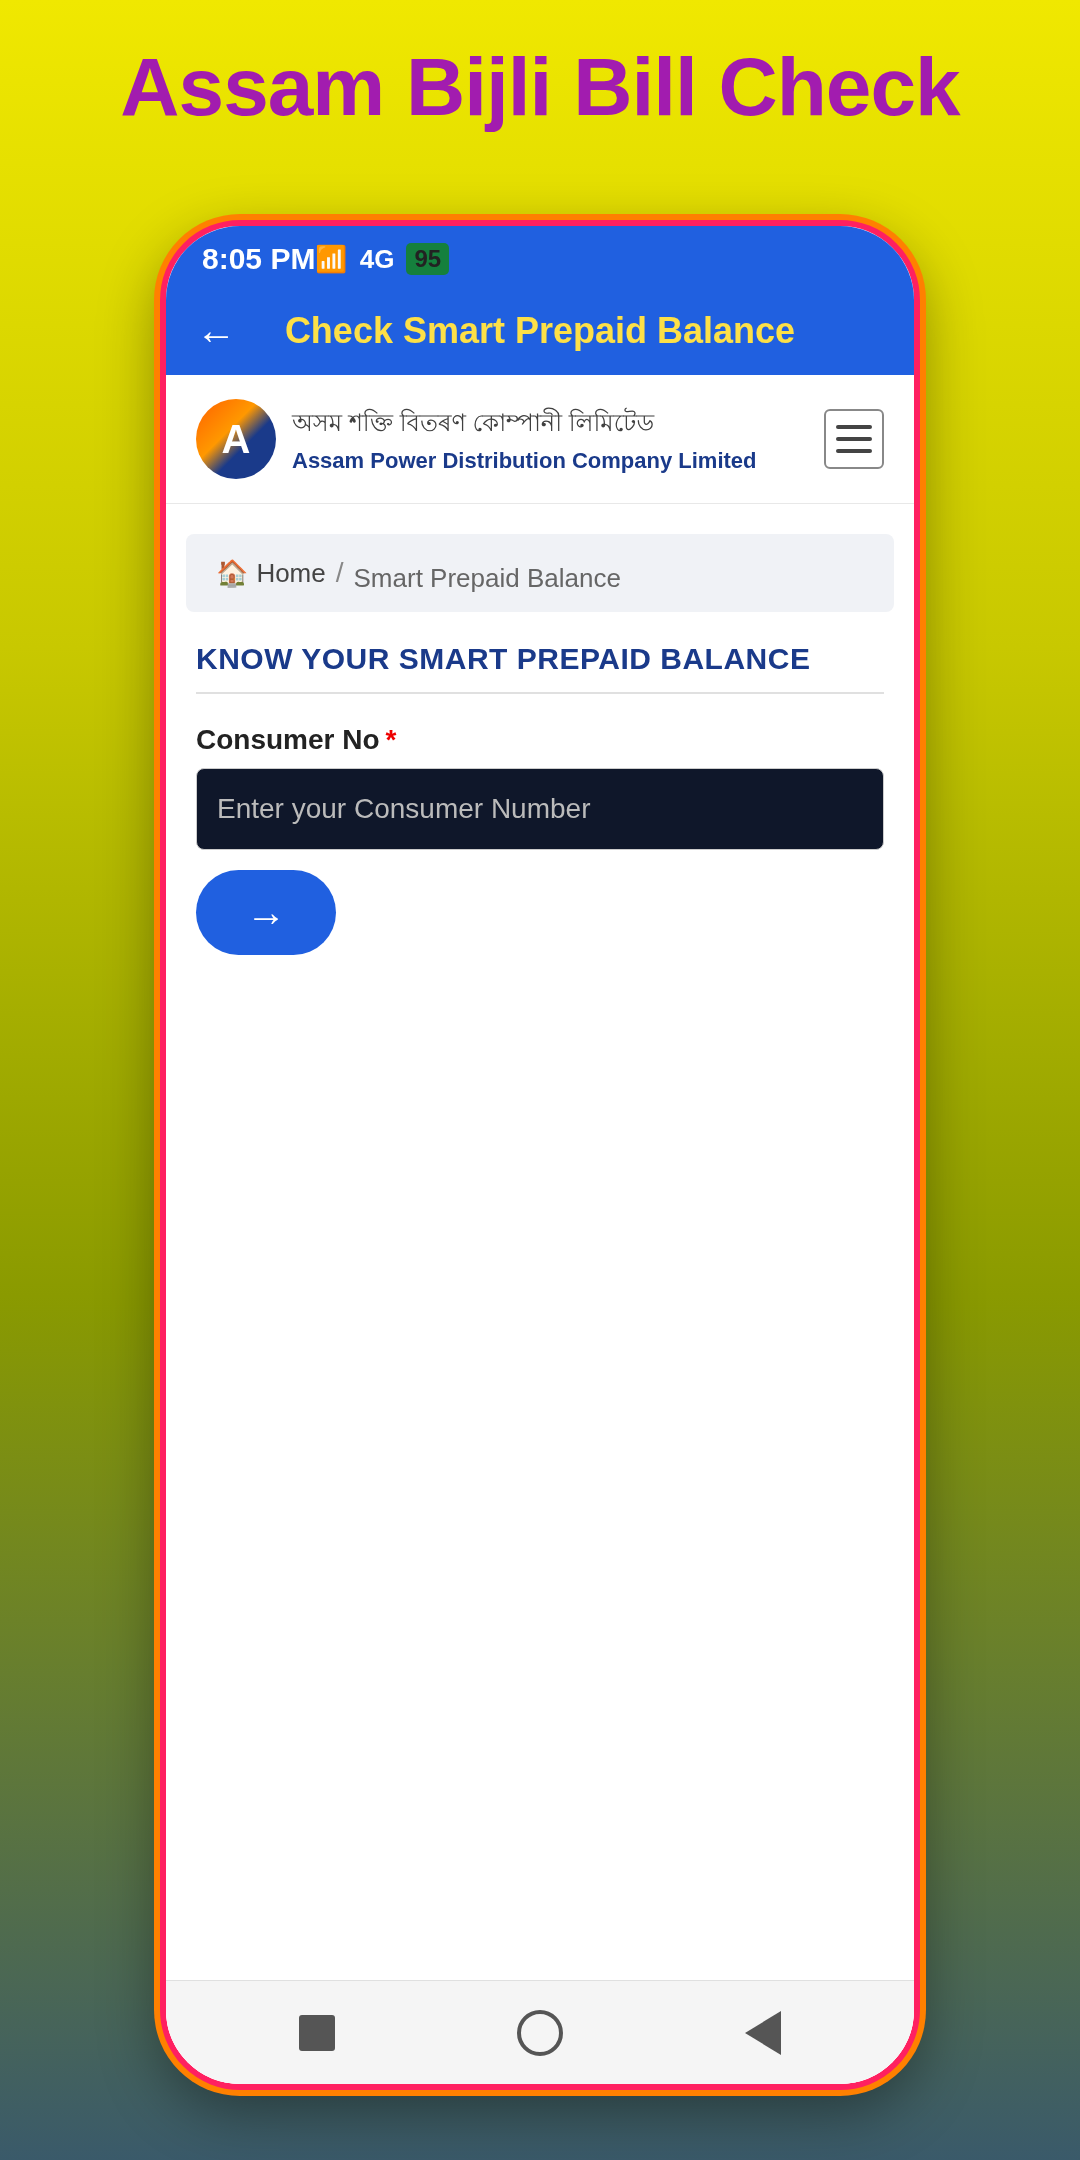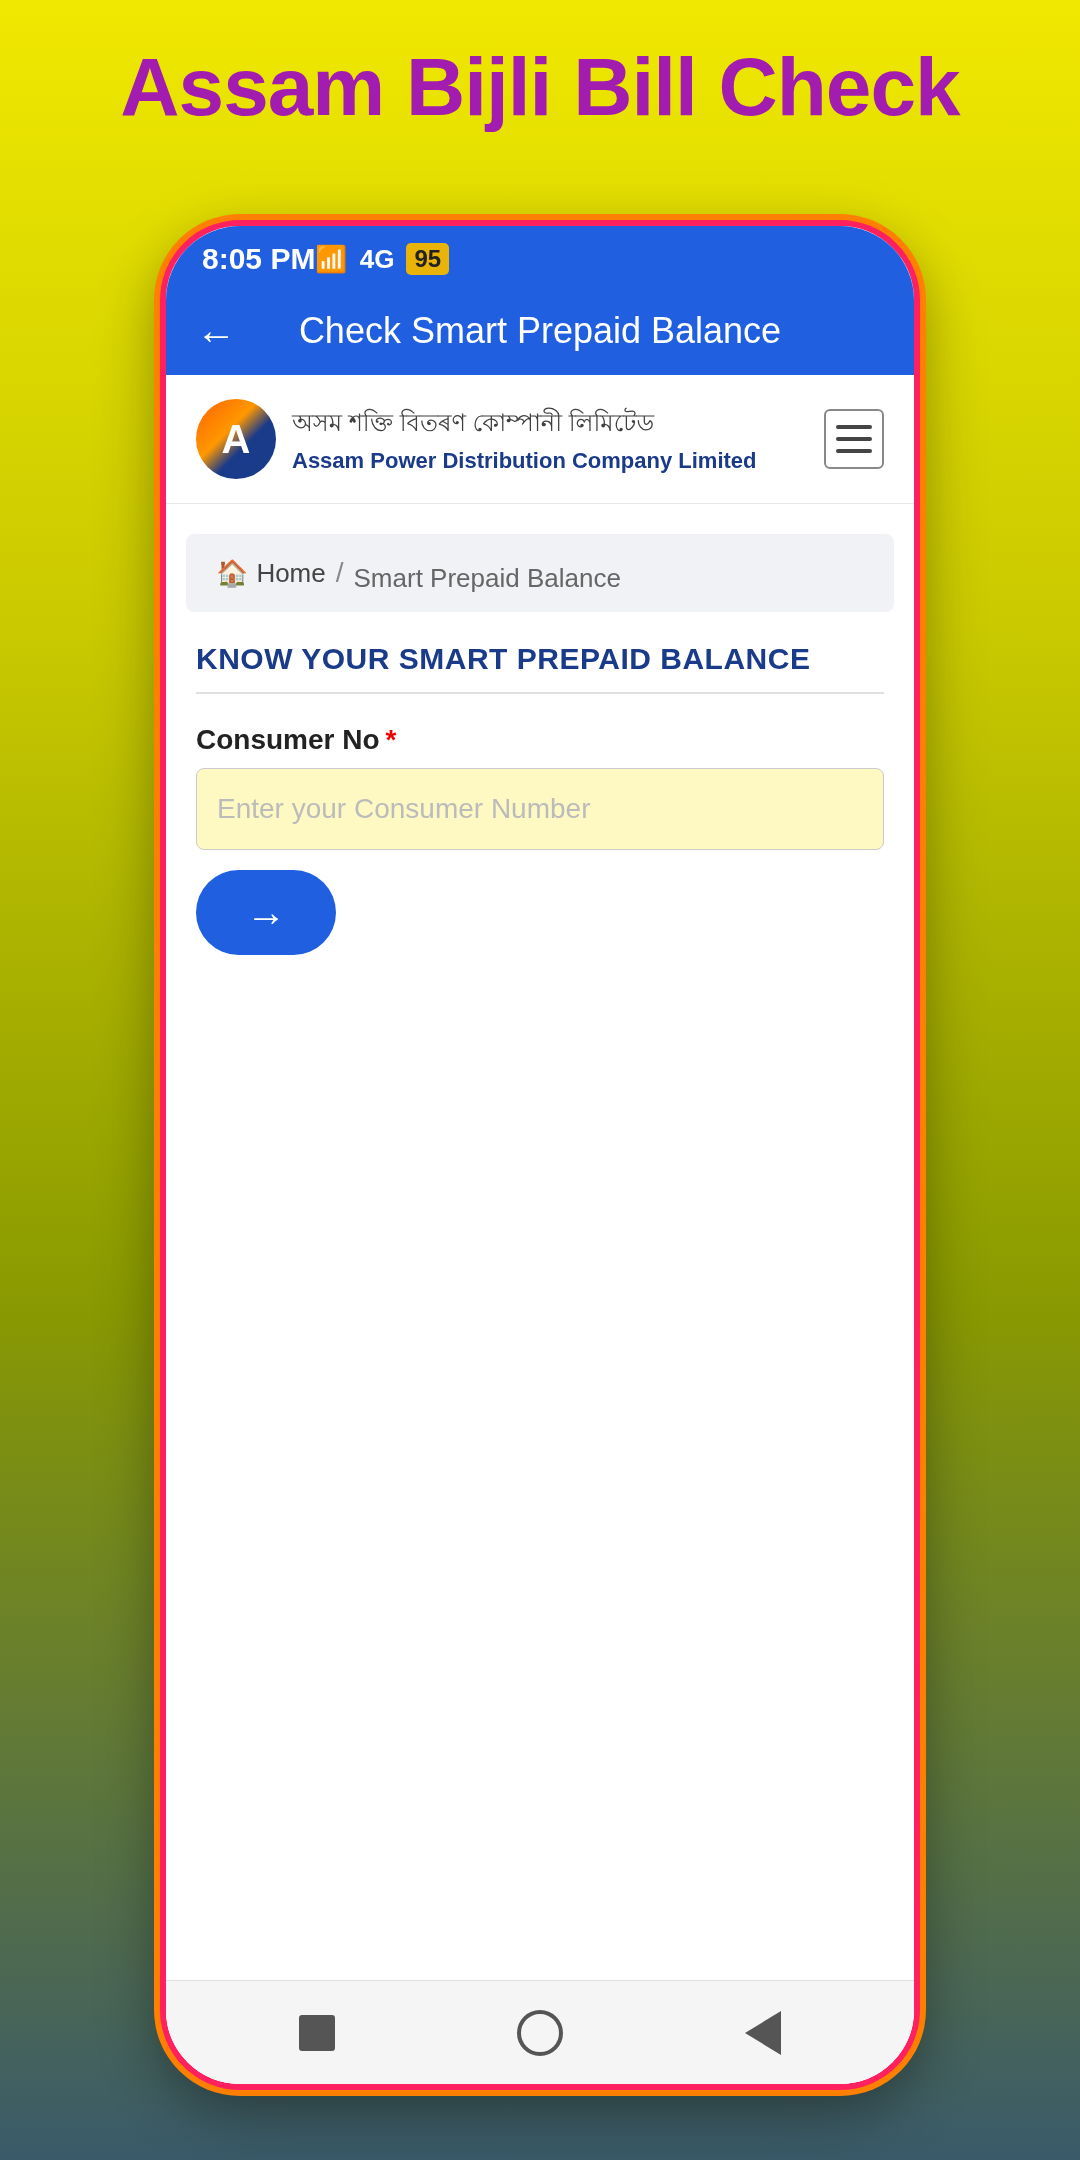--- a/index.html
+++ b/index.html
@@ -69,21 +69,21 @@
       gap: 12px;
       font-size: 26px;
     }
 
     .battery-icon {
       display: flex;
       align-items: center;
       gap: 2px;
       font-size: 24px;
       font-weight: 700;
-      background: #eab308;
+      background: #15803d;
       color: #222;
       border-radius: 5px;
       padding: 2px 8px;
     }
 
     
     .app-bar {
       background: #2060e0;
       display: flex;
       align-items: center;
@@ -92,23 +92,23 @@
       flex-shrink: 0;
     }
 
     .back-arrow {
       color: white;
       font-size: 40px;
       cursor: pointer;
     }
 
     .app-bar-title {
-      color: #ffffff;
+      color: #fde047;
       font-size: 36px;
-      font-weight: 400;
+      font-weight: 700;
       flex: 1;
       text-align: center;
       margin-right: 60px;
     }
 
     
     .content-area {
       flex: 1;
       background: #fff;
       overflow: hidden;
@@ -253,21 +253,21 @@
     }
 
     .form-input {
       width: 100%;
       padding: 24px 20px;
       font-size: 28px;
       border: 1.5px solid #ccc;
       border-radius: 8px;
       outline: none;
       color: #888;
-      background: #fef9c3;
+      background: #0f172a;
     }
 
     .form-input::placeholder {
       color: #bbb;
     }
 
     .submit-btn {
       background: #2060e0;
       border: none;
       border-radius: 50px;

